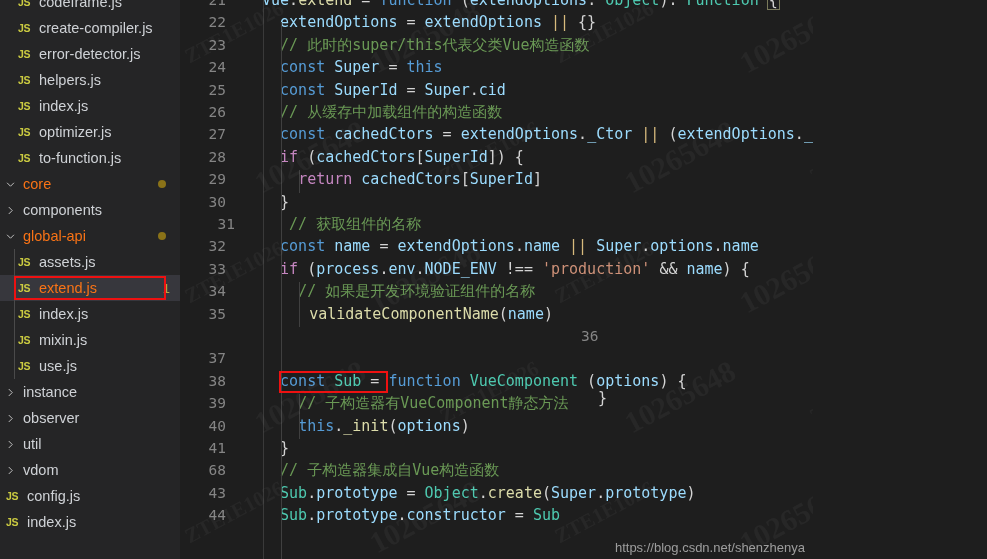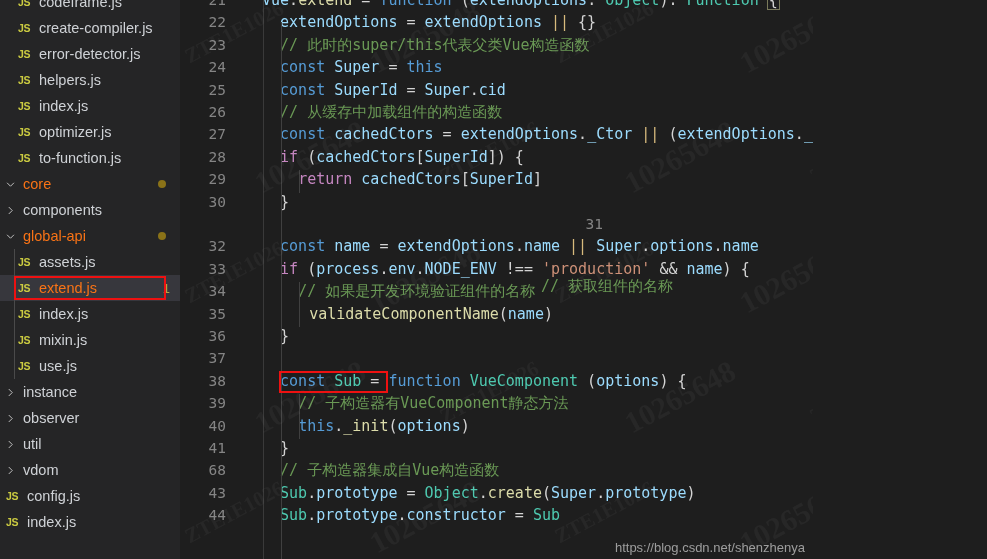--- a/index.html
+++ b/index.html
@@ -321,26 +321,26 @@
         <div class="code-line" style="position: absolute; left: 0px; right: 0px; top: -11px;"><span class="lnum">21</span><span class="ltext"><span class="t-var">Vue</span><span class="t-pun">.</span><span class="t-fn">extend</span><span class="t-op"> = </span><span class="t-fnkw">function</span><span class="t-pun"> (</span><span class="t-var">extendOptions</span><span class="t-pun">: </span><span class="t-type">Object</span><span class="t-pun">): </span><span class="t-type">Function</span><span class="t-pun"> </span><span class="t-pun cursor-brace">{</span></span></div>
         <div class="code-line" style="position: absolute; left: 0px; right: 0px; top: 11.4px;"><span class="lnum">22</span><span class="ltext"><span>  </span><span class="t-var">extendOptions</span><span class="t-op"> = </span><span class="t-var">extendOptions</span><span class="t-pun"> </span><span class="t-brkt-y">||</span><span class="t-pun"> {}</span></span></div>
         <div class="code-line" style="position: absolute; left: 0px; right: 0px; top: 33.8px;"><span class="lnum">23</span><span class="ltext"><span>  </span><span class="t-cmt">// 此时的super/this代表父类Vue构造函数</span></span></div>
         <div class="code-line" style="position: absolute; left: 0px; right: 0px; top: 56.2px;"><span class="lnum">24</span><span class="ltext"><span>  </span><span class="t-decl">const</span><span class="t-pun"> </span><span class="t-var">Super</span><span class="t-op"> = </span><span class="t-decl">this</span></span></div>
         <div class="code-line" style="position: absolute; left: 0px; right: 0px; top: 78.6px;"><span class="lnum">25</span><span class="ltext"><span>  </span><span class="t-decl">const</span><span class="t-pun"> </span><span class="t-var">SuperId</span><span class="t-op"> = </span><span class="t-var">Super</span><span class="t-pun">.</span><span class="t-var">cid</span></span></div>
         <div class="code-line" style="position: absolute; left: 0px; right: 0px; top: 101px;"><span class="lnum">26</span><span class="ltext"><span>  </span><span class="t-cmt">// 从缓存中加载组件的构造函数</span></span></div>
         <div class="code-line" style="position: absolute; left: 0px; right: 0px; top: 123.4px;"><span class="lnum">27</span><span class="ltext"><span>  </span><span class="t-decl">const</span><span class="t-pun"> </span><span class="t-var">cachedCtors</span><span class="t-op"> = </span><span class="t-var">extendOptions</span><span class="t-pun">.</span><span class="t-var">_Ctor</span><span class="t-pun"> </span><span class="t-brkt-y">||</span><span class="t-pun"> (</span><span class="t-var">extendOptions</span><span class="t-pun">.</span><span class="t-var">_Ctor</span><span class="t-op"> = </span><span class="t-pun">{})</span></span></div>
         <div class="code-line" style="position: absolute; left: 0px; right: 0px; top: 145.8px;"><span class="lnum">28</span><span class="ltext"><span>  </span><span class="t-kw">if</span><span class="t-pun"> (</span><span class="t-var">cachedCtors</span><span class="t-pun">[</span><span class="t-var">SuperId</span><span class="t-pun">]) {</span></span></div>
         <div class="code-line" style="position: absolute; left: 0px; right: 0px; top: 168.2px;"><span class="lnum">29</span><span class="ltext"><span>    </span><span class="t-kw">return</span><span class="t-pun"> </span><span class="t-var">cachedCtors</span><span class="t-pun">[</span><span class="t-var">SuperId</span><span class="t-pun">]</span></span></div>
         <div class="code-line" style="position: absolute; left: 0px; right: 0px; top: 190.6px;"><span class="lnum">30</span><span class="ltext"><span>  </span><span class="t-pun">}</span></span></div>
-        <div class="code-line" style="position: absolute; left: 9px; right: 0px; top: 213px; flex-direction: column;"><span class="lnum">31</span><span class="ltext"><span>  </span><span class="t-cmt">// 获取组件的名称</span></span></div>
+        <div class="code-line" style="position: absolute; left: 9px; right: 0px; top: 213px;"><span class="lnum">31</span><span class="ltext"><span>  </span><span class="t-cmt">// 获取组件的名称</span></span></div>
         <div class="code-line" style="position: absolute; left: 0px; right: 0px; top: 235.4px;"><span class="lnum">32</span><span class="ltext"><span>  </span><span class="t-decl">const</span><span class="t-pun"> </span><span class="t-var">name</span><span class="t-op"> = </span><span class="t-var">extendOptions</span><span class="t-pun">.</span><span class="t-var">name</span><span class="t-pun"> </span><span class="t-brkt-y">||</span><span class="t-pun"> </span><span class="t-var">Super</span><span class="t-pun">.</span><span class="t-var">options</span><span class="t-pun">.</span><span class="t-var">name</span></span></div>
         <div class="code-line" style="position: absolute; left: 0px; right: 0px; top: 257.8px;"><span class="lnum">33</span><span class="ltext"><span>  </span><span class="t-kw">if</span><span class="t-pun"> (</span><span class="t-var">process</span><span class="t-pun">.</span><span class="t-var">env</span><span class="t-pun">.</span><span class="t-var">NODE_ENV</span><span class="t-pun"> </span><span class="t-op">!==</span><span class="t-pun"> </span><span class="t-str">'production'</span><span class="t-pun"> </span><span class="t-op">&amp;&amp;</span><span class="t-pun"> </span><span class="t-var">name</span><span class="t-pun">) {</span></span></div>
         <div class="code-line" style="position: absolute; left: 0px; right: 0px; top: 280.2px;"><span class="lnum">34</span><span class="ltext"><span>    </span><span class="t-cmt">// 如果是开发环境验证组件的名称</span></span></div>
         <div class="code-line" style="position: absolute; left: 0px; right: 0px; top: 302.6px; gap: 11px;"><span class="lnum">35</span><span class="ltext"><span>    </span><span class="t-fn">validateComponentName</span><span class="t-pun">(</span><span class="t-var">name</span><span class="t-pun">)</span></span></div>
-        <div class="code-line" style="position: absolute; left: 0px; right: 0px; top: 325px;"><span class="lnum">36</span><span class="ltext"><span>  </span><span class="t-pun">}</span></span></div>
+        <div class="code-line" style="position: absolute; left: 0px; right: 0px; top: 325px; flex-direction: column;"><span class="lnum">36</span><span class="ltext"><span>  </span><span class="t-pun">}</span></span></div>
         <div class="code-line" style="position: absolute; left: 0px; right: 0px; top: 347.4px;"><span class="lnum">37</span><span class="ltext"></span></div>
         <div class="code-line" style="position: absolute; left: 0px; right: 0px; top: 369.8px;"><span class="lnum">38</span><span class="ltext"><span>  </span><span class="t-decl">const</span><span class="t-pun"> </span><span class="t-type">Sub</span><span class="t-op"> = </span><span class="t-fnkw">function</span><span class="t-pun"> </span><span class="t-type">VueComponent</span><span class="t-pun"> (</span><span class="t-var">options</span><span class="t-pun">) {</span></span></div>
         <div class="code-line" style="position: absolute; left: 0px; right: 0px; top: 392.2px;"><span class="lnum">39</span><span class="ltext"><span>    </span><span class="t-cmt">// 子构造器有VueComponent静态方法</span></span></div>
         <div class="code-line" style="position: absolute; left: 0px; right: 0px; top: 414.6px;"><span class="lnum">40</span><span class="ltext"><span>    </span><span class="t-decl">this</span><span class="t-pun">.</span><span class="t-fn">_init</span><span class="t-pun">(</span><span class="t-var">options</span><span class="t-pun">)</span></span></div>
         <div class="code-line" style="position: absolute; left: 0px; right: 0px; top: 437px;"><span class="lnum">41</span><span class="ltext"><span>  </span><span class="t-pun">}</span></span></div>
         <div class="code-line" style="position: absolute; left: 0px; right: 0px; top: 459.4px;"><span class="lnum">68</span><span class="ltext"><span>  </span><span class="t-cmt">// 子构造器集成自Vue构造函数</span></span></div>
         <div class="code-line" style="position: absolute; left: 0px; right: 0px; top: 481.8px;"><span class="lnum">43</span><span class="ltext"><span>  </span><span class="t-type">Sub</span><span class="t-pun">.</span><span class="t-var">prototype</span><span class="t-op"> = </span><span class="t-type">Object</span><span class="t-pun">.</span><span class="t-fn">create</span><span class="t-pun">(</span><span class="t-var">Super</span><span class="t-pun">.</span><span class="t-var">prototype</span><span class="t-pun">)</span></span></div>
         <div class="code-line" style="position: absolute; left: 0px; right: 0px; top: 504.2px;"><span class="lnum">44</span><span class="ltext"><span>  </span><span class="t-type">Sub</span><span class="t-pun">.</span><span class="t-var">prototype</span><span class="t-pun">.</span><span class="t-var">constructor</span><span class="t-op"> = </span><span class="t-type">Sub</span></span></div>
       </div>
     <div class="indent-guide"></div>

